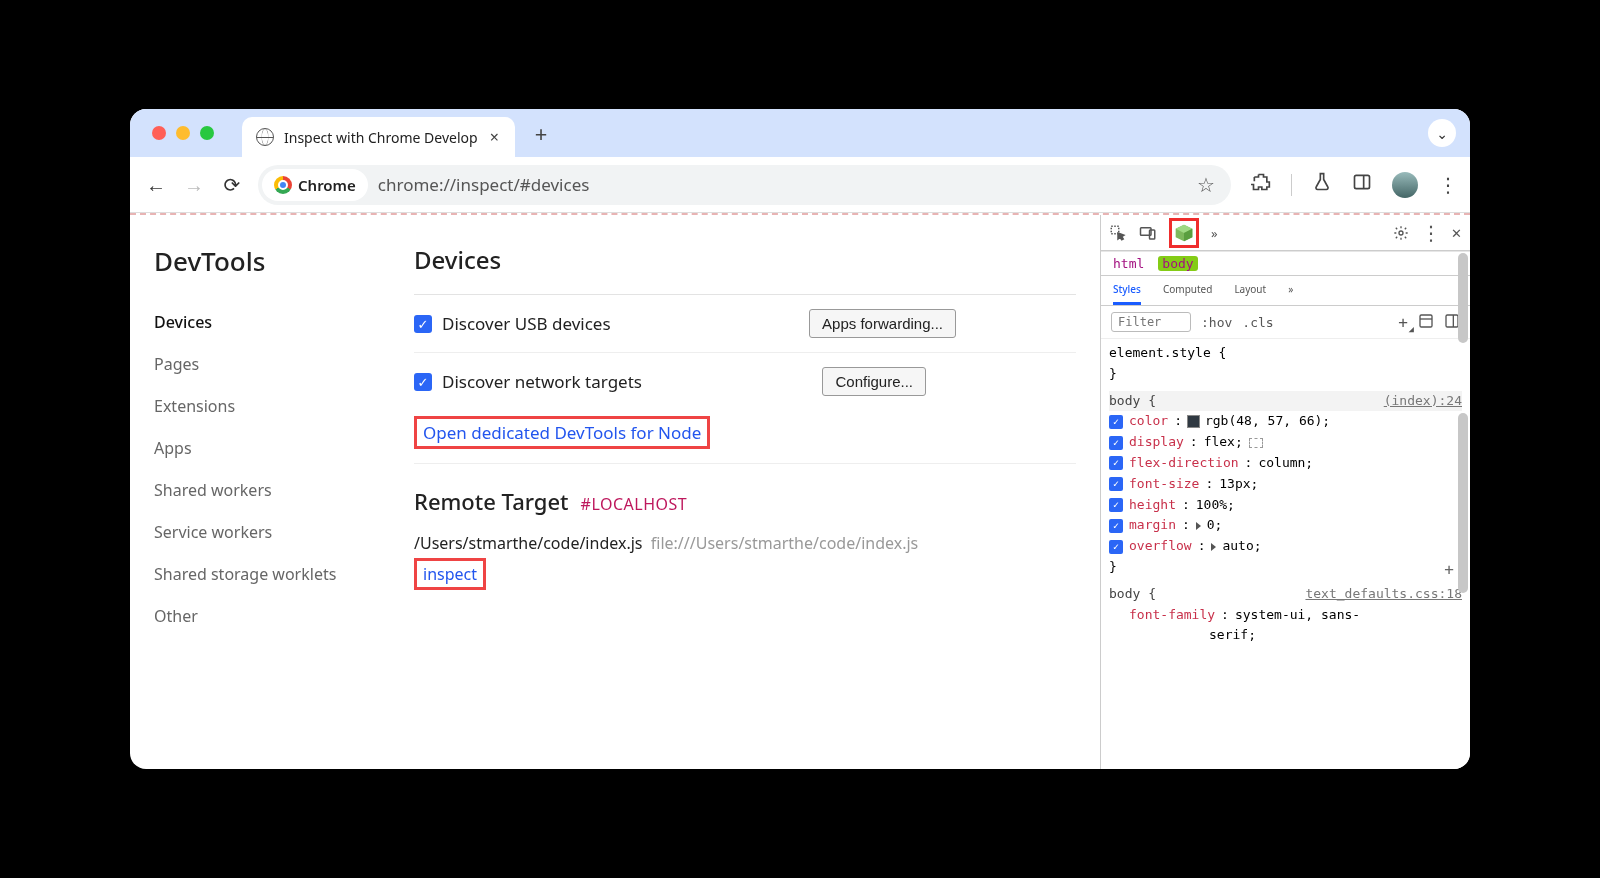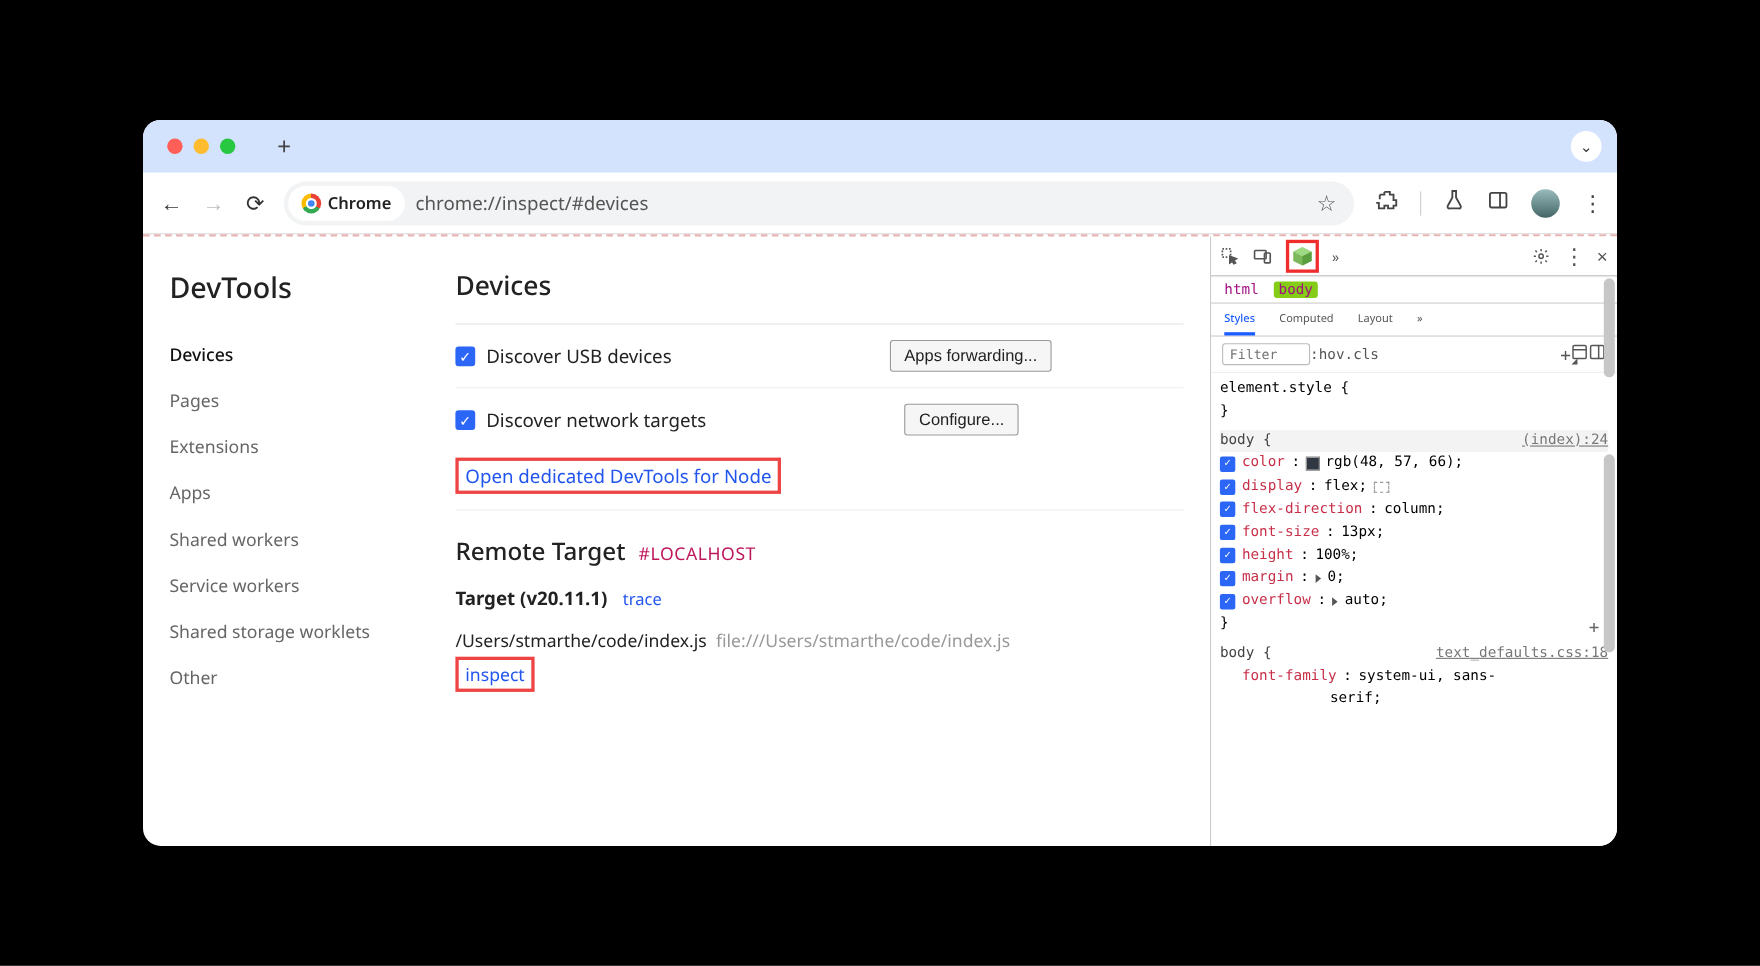--- a/index.html
+++ b/index.html
@@ -166,21 +166,21 @@
   .dom-view{padding:6px 10px;font-family:Menlo,Consolas,monospace;font-size:13px;line-height:1.5;background:#fff;}
   .dom-view .gray{color:#888;}
   .dom-view .tagname{color:#a31180;}
   .dom-view .attr{color:#9b5308;}
   .dom-view .val{color:#1a47c9;}
   .breadcrumbs{display:flex;gap:14px;padding:4px 12px;font-family:Menlo,monospace;color:#a31180;border-top:1px solid #e6e6e6;}
   .breadcrumbs .sel{background:#84cc16;border-radius:3px;padding:0 4px;}
   .dt-tabs{display:flex;gap:22px;padding:6px 12px 0;border-top:1px solid #ccc;border-bottom:1px solid #ccc;}
   .dt-tabs span{padding-bottom:6px;color:#555;cursor:pointer;font-size:10px;}
   .dt-tabs span.active{color:#1a5cff;border-bottom:3px solid #1a5cff;font-weight:500;}
-  .styles-toolbar{display:flex;align-items:center;padding:6px 10px;border-bottom:1px solid #eee;font-family:Menlo,monospace;color:#555;}
+  .styles-toolbar{display:flex;align-items:center;gap:10px;padding:6px 10px;border-bottom:1px solid #eee;font-family:Menlo,monospace;color:#555;}
   .styles-toolbar input{width:80px;border:1px solid #bbb;border-radius:3px;padding:2px 6px;font-family:inherit;font-size:12px;}
   .styles-toolbar .spacer{flex:1;}
   .rules{padding:4px 8px;font-family:Menlo,Consolas,monospace;font-size:13px;line-height:1.6;overflow:auto;}
   .rule-head{display:flex;justify-content:space-between;color:#444;}
   .rule-head .src{color:#777;text-decoration:underline;}
   .prop-line{display:flex;align-items:center;gap:6px;}
   .cb{width:14px;height:14px;border-radius:2px;background:#2b66f6;color:#fff;font-size:10px;display:flex;align-items:center;justify-content:center;cursor:pointer;}
   .pname{color:#c8304a;}
   .swatch{display:inline-block;width:11px;height:11px;background:#303942;outline:1px solid #888;vertical-align:-1px;}
   .tri{display:inline-block;width:0;height:0;border-left:5px solid #555;border-top:4px solid transparent;border-bottom:4px solid transparent;vertical-align:0;}
@@ -194,20 +194,25 @@
 </head>
 <body>
 
 <div class="viewport">
 
   <div class="tabstrip">
     <div class="traffic">
       <span class="red"></span>
       <span class="yellow"></span>
       <span class="green"></span>
+    </div>
+    <div class="tab">
+      <span class="globe"></span>
+      <span class="tab-title">Inspect with Chrome Develop</span>
+      <span class="close-x">×</span>
     </div>
     <span class="newtab">+</span>
     <div class="tabstrip-spacer"></div>
     <div class="dropdown-caret">⌄</div>
   </div>
 
   <div class="toolbar">
     <span class="nav-icon">←</span>
     <span class="nav-icon disabled">→</span>
     <span class="nav-icon">⟳</span>
@@ -283,27 +288,20 @@
           </span>
         </div>
 
         <div style="border-top:1px solid #eee;"></div>
 
         <div class="subhead">
           <h3>Remote Target</h3>
           <span class="tag">#LOCALHOST</span>
         </div>
 
-        <div class="target-line">
-          <span class="bold">
-            <span>Target</span>
-            <span>(v20.11.1)</span>
-          </span>
-          <span class="linkish" style="font-size:15px;">trace</span>
-        </div>
 
         <div class="path-line">
           <span>/Users/stmarthe/code/index.js</span>
           &nbsp;<span class="hint">file:///Users/stmarthe/code/index.js</span>
           <br>
           <span class="redbox" style="margin-top:4px;">
             <span class="linkish" style="font-size:16px;">inspect</span>
           </span>
         </div>
       </div>

